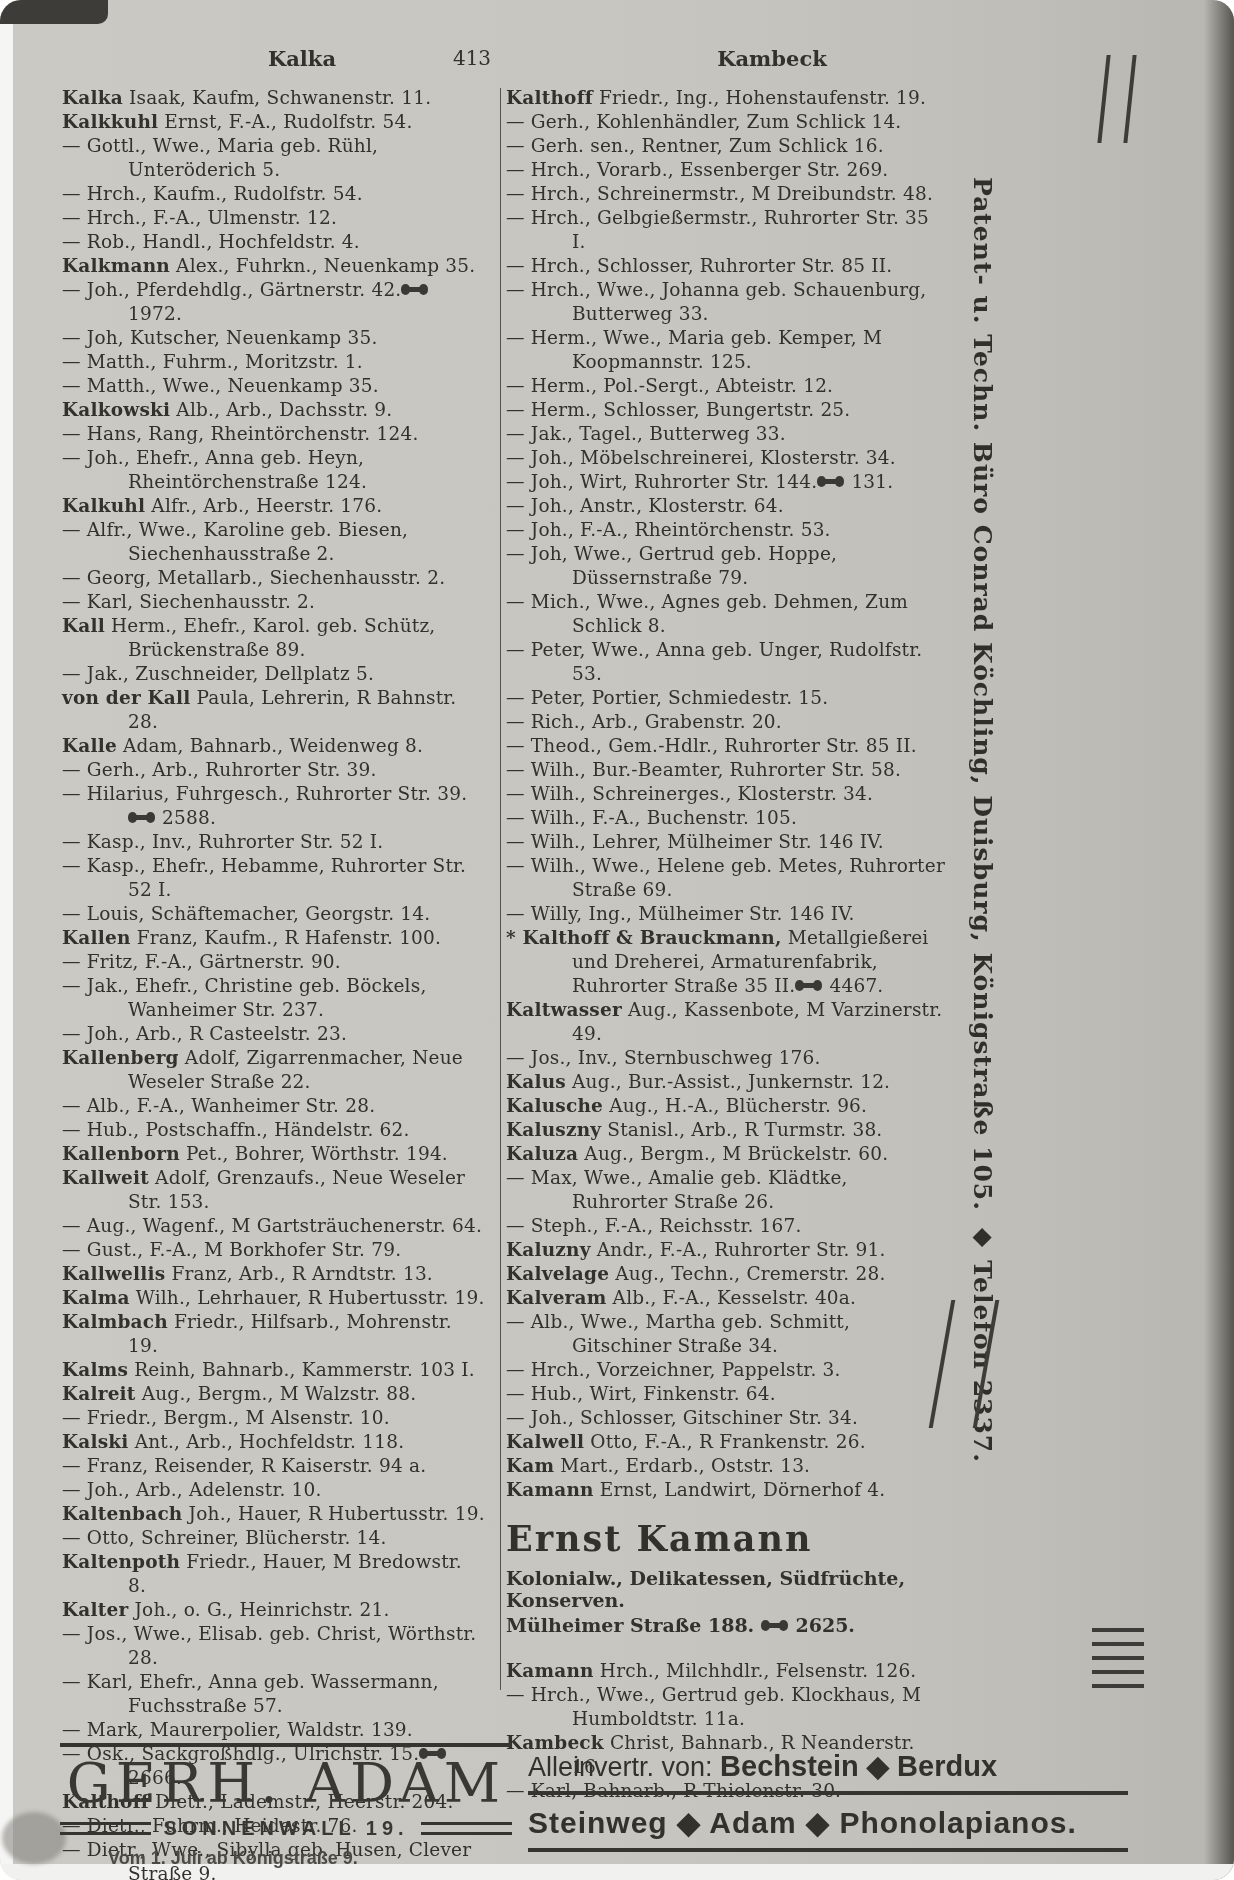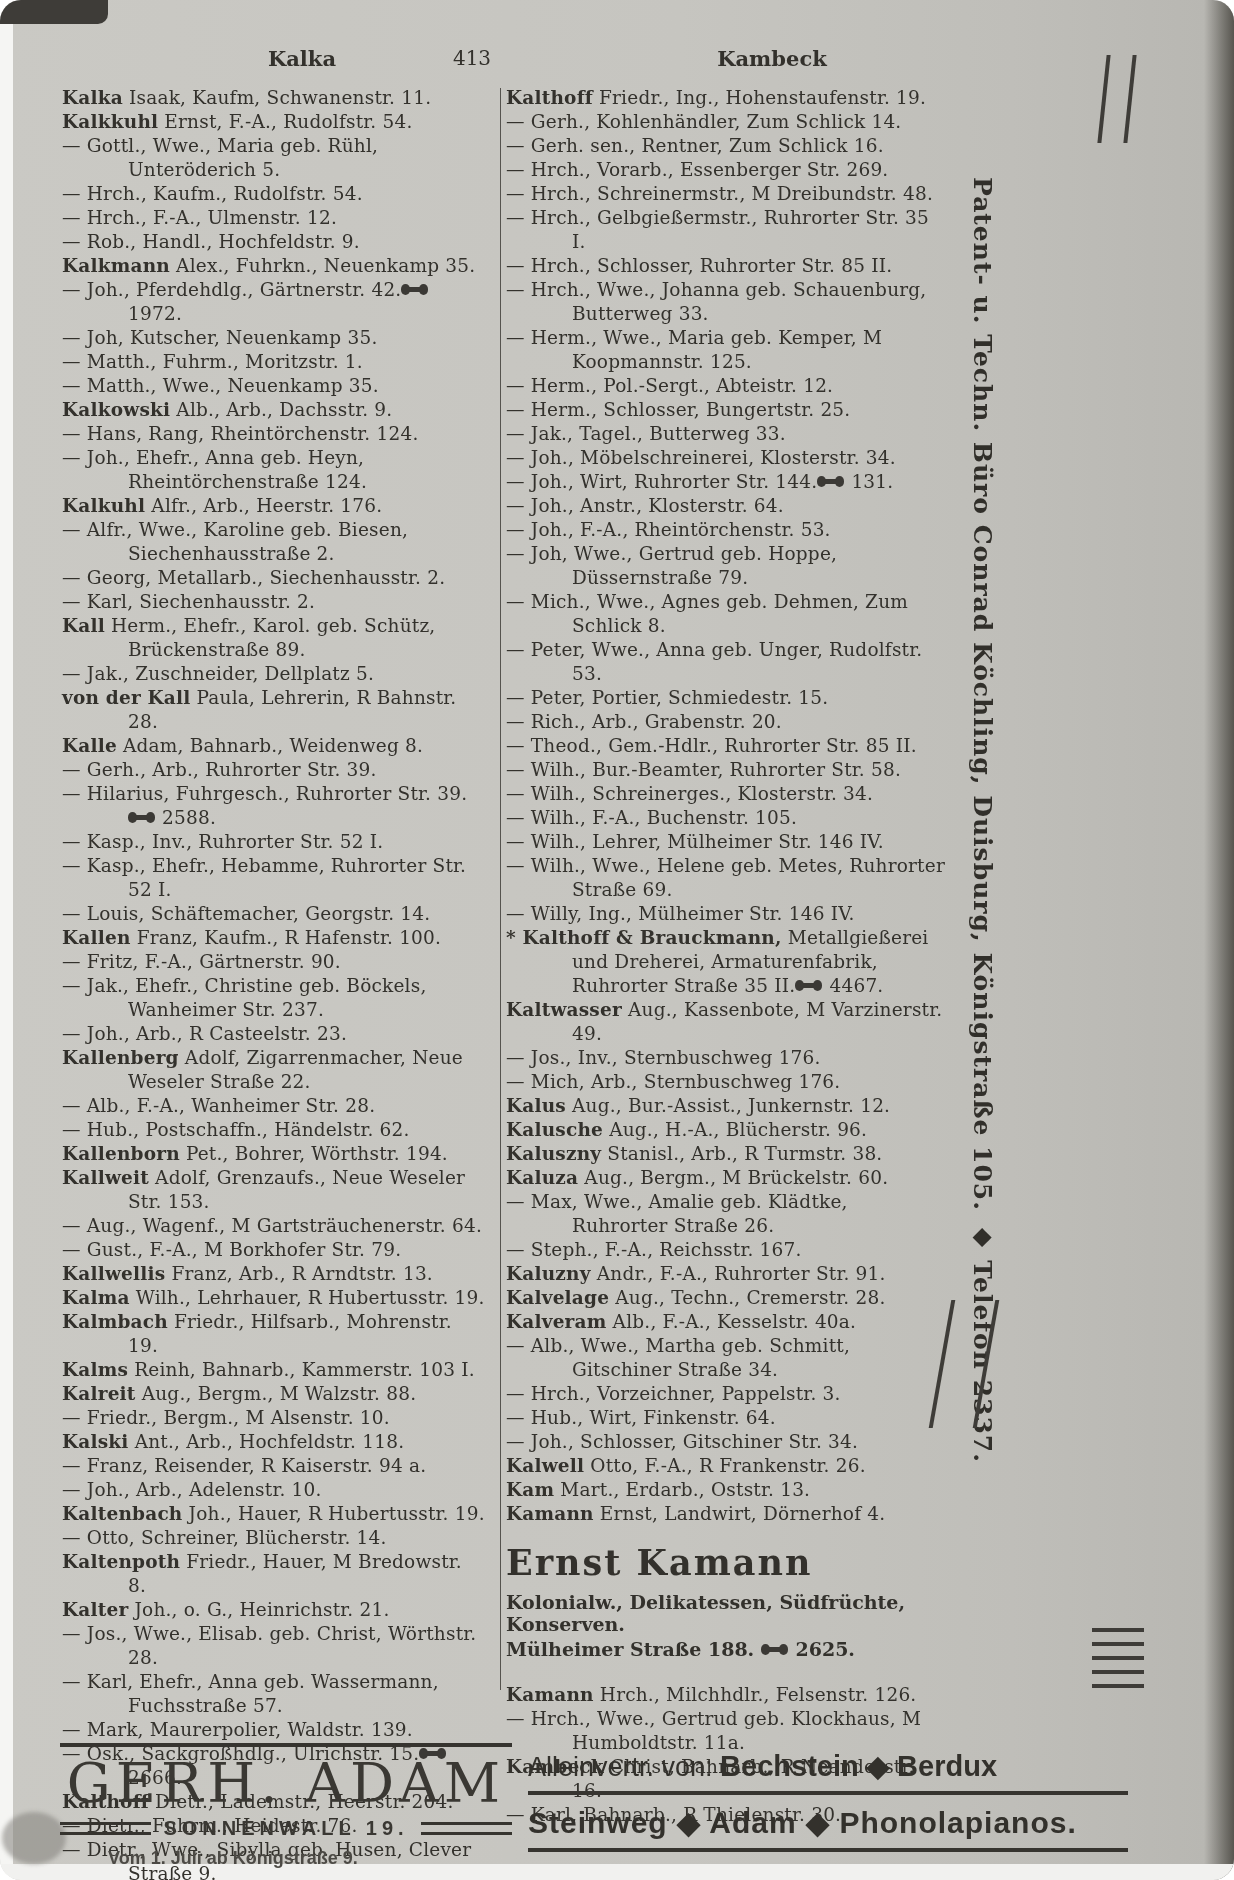--- a/index.html
+++ b/index.html
@@ -80,21 +80,21 @@
 
   <div class="col-divider"></div>
 
   <div class="cols">
     <div class="col">
         <div class="entry"><span class="surname">Kalka</span><span> Isaak, Kaufm, Schwanenstr. 11.</span></div>
         <div class="entry"><span class="surname">Kalkkuhl</span><span> Ernst, F.-A., Rudolfstr. 54.</span></div>
         <div class="entry"><span>— Gottl., Wwe., Maria geb. Rühl, Unteröderich 5.</span></div>
         <div class="entry"><span>— Hrch., Kaufm., Rudolfstr. 54.</span></div>
         <div class="entry"><span>— Hrch., F.-A., Ulmenstr. 12.</span></div>
-        <div class="entry"><span>— Rob., Handl., Hochfeldstr. 9.</span></div>
+        <div class="entry"><span>— Rob., Handl., Hochfeldstr. 4.</span></div>
         <div class="entry"><span class="surname">Kalkmann</span><span> Alex., Fuhrkn., Neuenkamp 35.</span></div>
         <div class="entry"><span>— Joh., Pferdehdlg., Gärtnerstr. 42.</span><span class="phone-icon"></span><span class="phone-num"> 1972.</span></div>
         <div class="entry"><span>— Joh, Kutscher, Neuenkamp 35.</span></div>
         <div class="entry"><span>— Matth., Fuhrm., Moritzstr. 1.</span></div>
         <div class="entry"><span>— Matth., Wwe., Neuenkamp 35.</span></div>
         <div class="entry"><span class="surname">Kalkowski</span><span> Alb., Arb., Dachsstr. 9.</span></div>
         <div class="entry"><span>— Hans, Rang, Rheintörchenstr. 124.</span></div>
         <div class="entry"><span>— Joh., Ehefr., Anna geb. Heyn, Rheintörchenstraße 124.</span></div>
         <div class="entry"><span class="surname">Kalkuhl</span><span> Alfr., Arb., Heerstr. 176.</span></div>
         <div class="entry"><span>— Alfr., Wwe., Karoline geb. Biesen, Siechenhausstraße 2.</span></div>
@@ -167,21 +167,20 @@
           <div class="entry"><span>— Theod., Gem.-Hdlr., Ruhrorter Str. 85 II.</span></div>
           <div class="entry"><span>— Wilh., Bur.-Beamter, Ruhrorter Str. 58.</span></div>
           <div class="entry"><span>— Wilh., Schreinerges., Klosterstr. 34.</span></div>
           <div class="entry"><span>— Wilh., F.-A., Buchenstr. 105.</span></div>
           <div class="entry"><span>— Wilh., Lehrer, Mülheimer Str. 146 IV.</span></div>
           <div class="entry"><span>— Wilh., Wwe., Helene geb. Metes, Ruhrorter Straße 69.</span></div>
           <div class="entry"><span>— Willy, Ing., Mülheimer Str. 146 IV.</span></div>
           <div class="entry"><span class="surname">* Kalthoff &amp; Brauckmann,</span><span> Metallgießerei und Dreherei, Armaturenfabrik, Ruhrorter Straße 35 II.</span><span class="phone-icon"></span><span class="phone-num"> 4467.</span></div>
           <div class="entry"><span class="surname">Kaltwasser</span><span> Aug., Kassenbote, M Varzinerstr. 49.</span></div>
           <div class="entry"><span>— Jos., Inv., Sternbuschweg 176.</span></div>
-          <div class="entry"><span>— Mich, Arb., Sternbuschweg 176.</span></div>
           <div class="entry"><span class="surname">Kalus</span><span> Aug., Bur.-Assist., Junkernstr. 12.</span></div>
           <div class="entry"><span class="surname">Kalusche</span><span> Aug., H.-A., Blücherstr. 96.</span></div>
           <div class="entry"><span class="surname">Kaluszny</span><span> Stanisl., Arb., R Turmstr. 38.</span></div>
           <div class="entry"><span class="surname">Kaluza</span><span> Aug., Bergm., M Brückelstr. 60.</span></div>
           <div class="entry"><span>— Max, Wwe., Amalie geb. Klädtke, Ruhrorter Straße 26.</span></div>
           <div class="entry"><span>— Steph., F.-A., Reichsstr. 167.</span></div>
           <div class="entry"><span class="surname">Kaluzny</span><span> Andr., F.-A., Ruhrorter Str. 91.</span></div>
           <div class="entry"><span class="surname">Kalvelage</span><span> Aug., Techn., Cremerstr. 28.</span></div>
           <div class="entry"><span class="surname">Kalveram</span><span> Alb., F.-A., Kesselstr. 40a.</span></div>
           <div class="entry"><span>— Alb., Wwe., Martha geb. Schmitt, Gitschiner Straße 34.</span></div>

